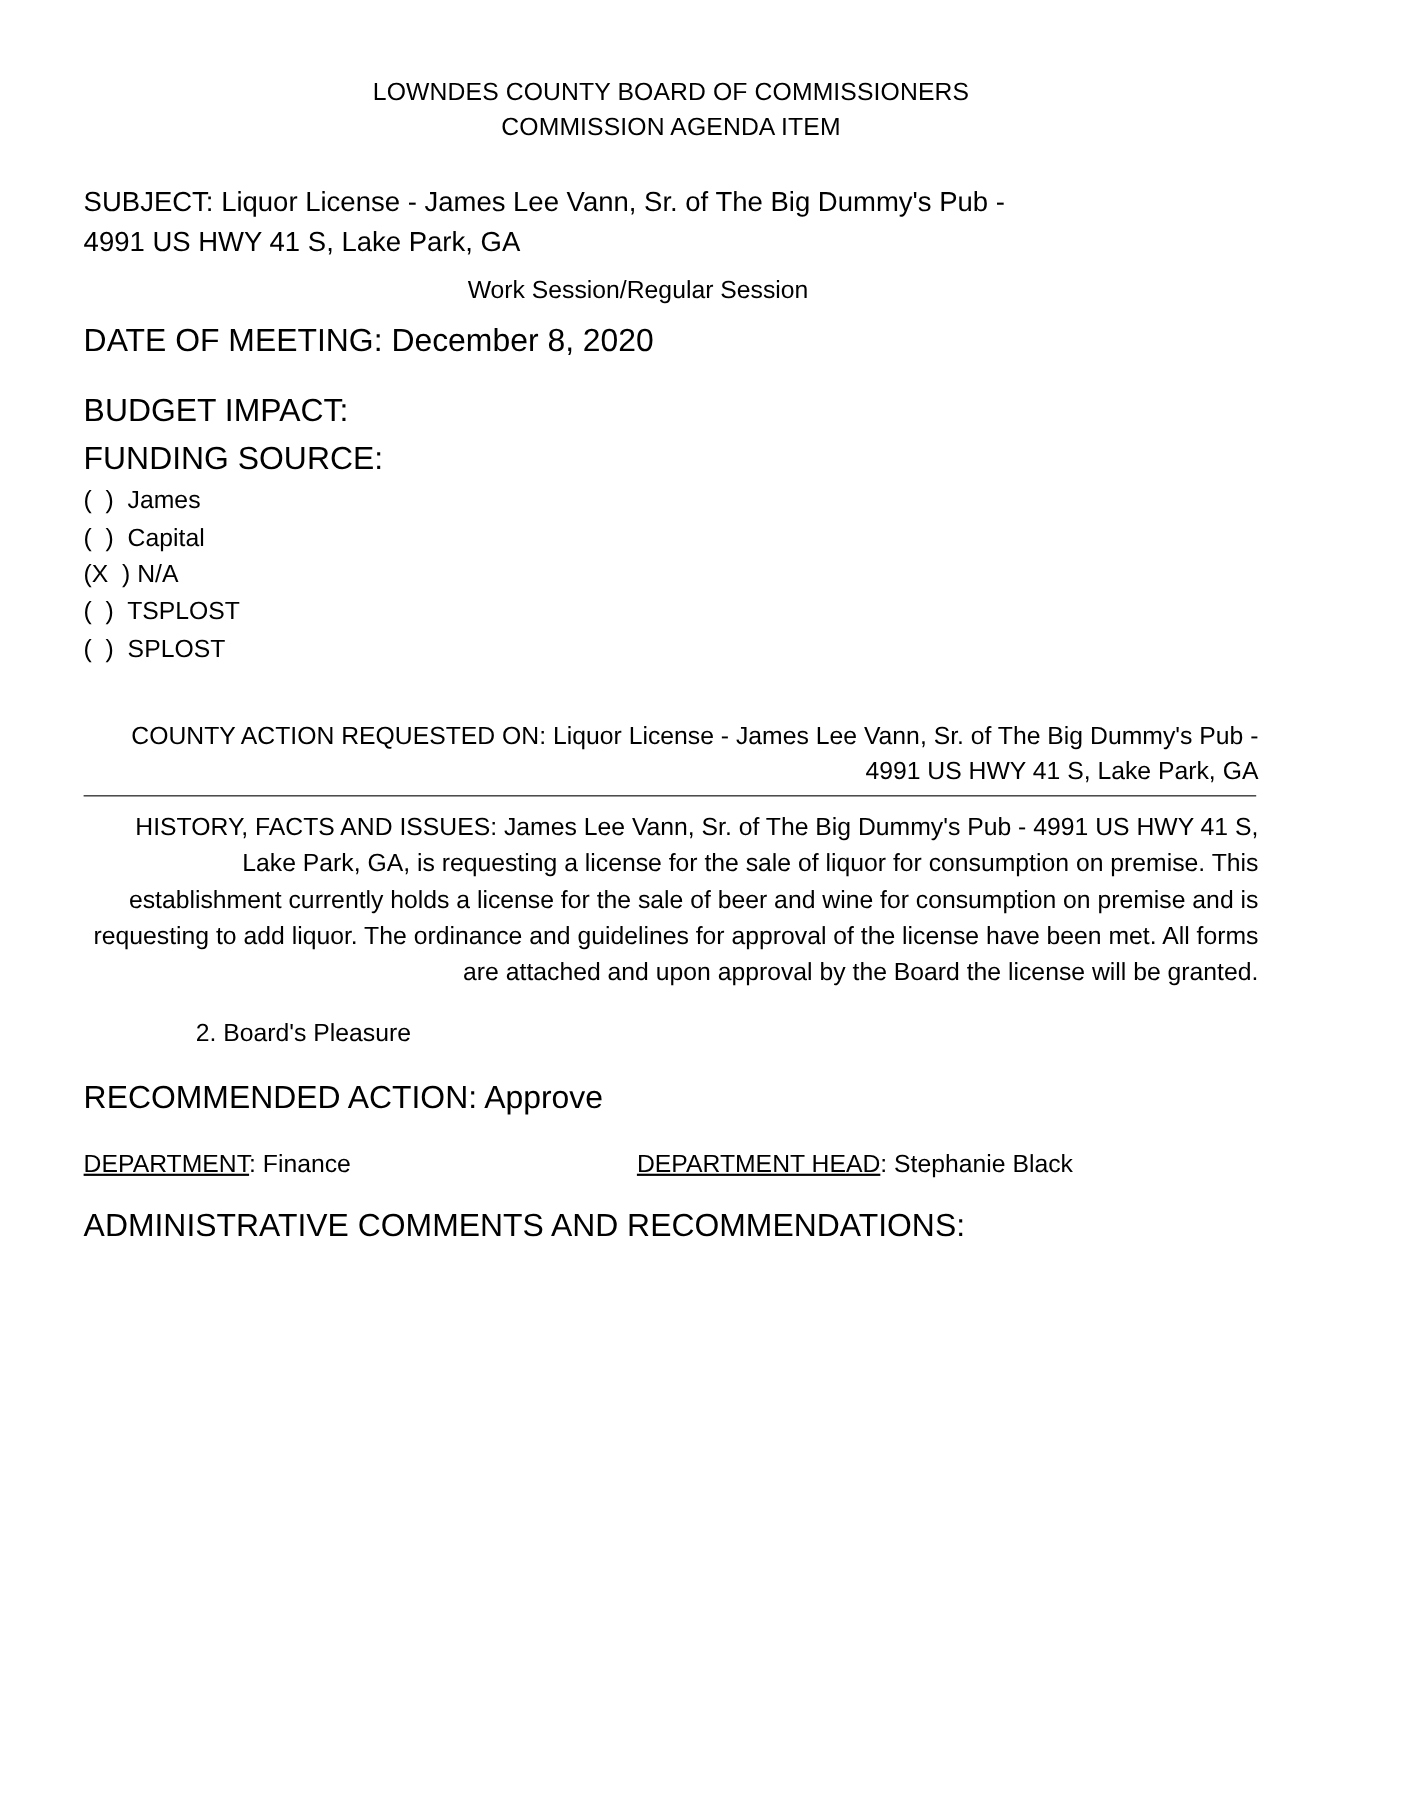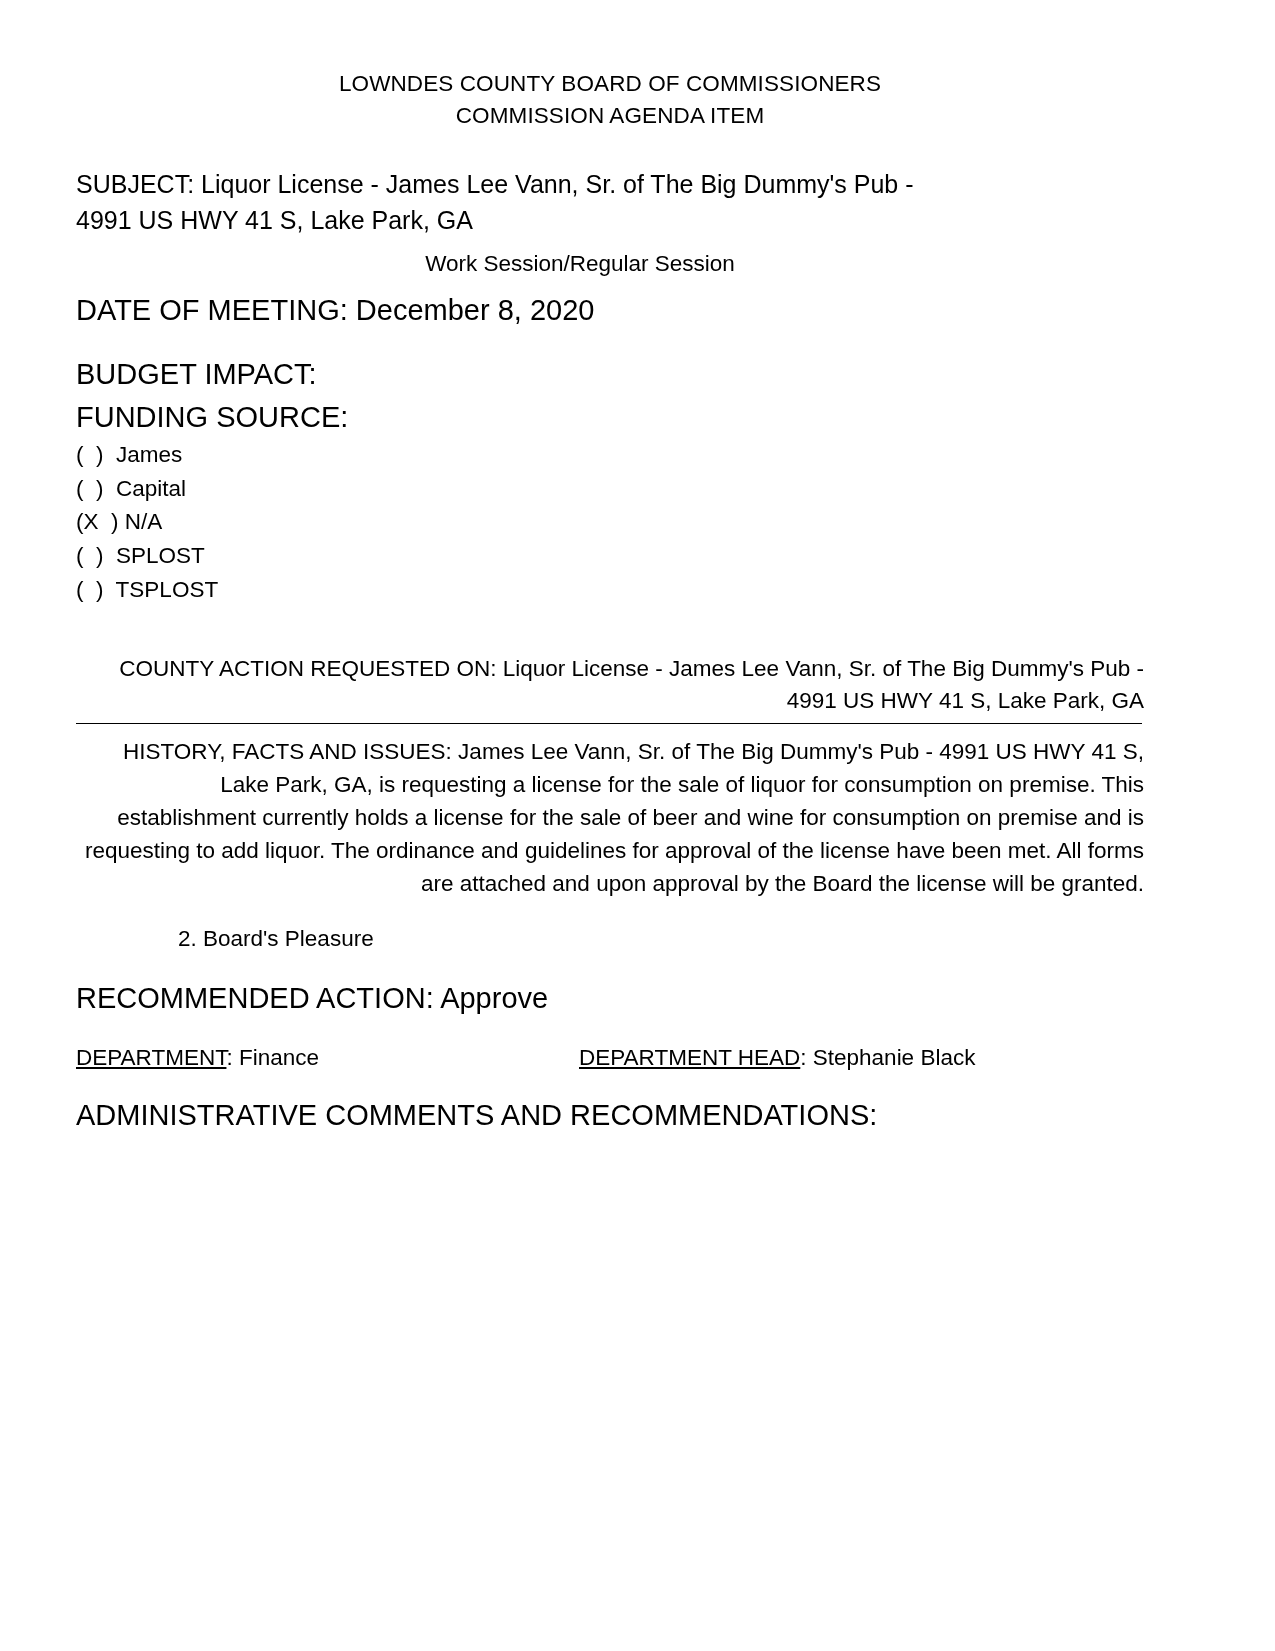--- a/index.html
+++ b/index.html
@@ -127,22 +127,22 @@
 
     <div class="spacer-md"></div>
 
     <div class="block">BUDGET IMPACT:</div>
     <div class="block">FUNDING SOURCE:</div>
 
     <ul class="funding-list">
       <li><span class="funding-mark">(  )</span>  <span class="funding-label">James</span></li>
       <li><span class="funding-mark">(  )</span>  <span class="funding-label">Capital</span></li>
       <li><span class="funding-mark">(X  )</span> <span class="funding-label">N/A</span></li>
+      <li><span class="funding-mark">(  )</span>  <span class="funding-label">TSPLOST</span></li>
       <li><span class="funding-mark">(  )</span>  <span class="funding-label">SPLOST</span></li>
-      <li><span class="funding-mark">(  )</span>  <span class="funding-label">TSPLOST</span></li>
     </ul>
 
     <div class="spacer-lg"></div>
     <div class="spacer-sm"></div>
 
     <div class="para">COUNTY ACTION REQUESTED ON: Liquor License - James Lee Vann, Sr. of The Big Dummy's Pub - 4991 US HWY 41 S, Lake Park, GA</div>
 
     <hr class="rule">
 
     <div class="spacer-sm"></div>

